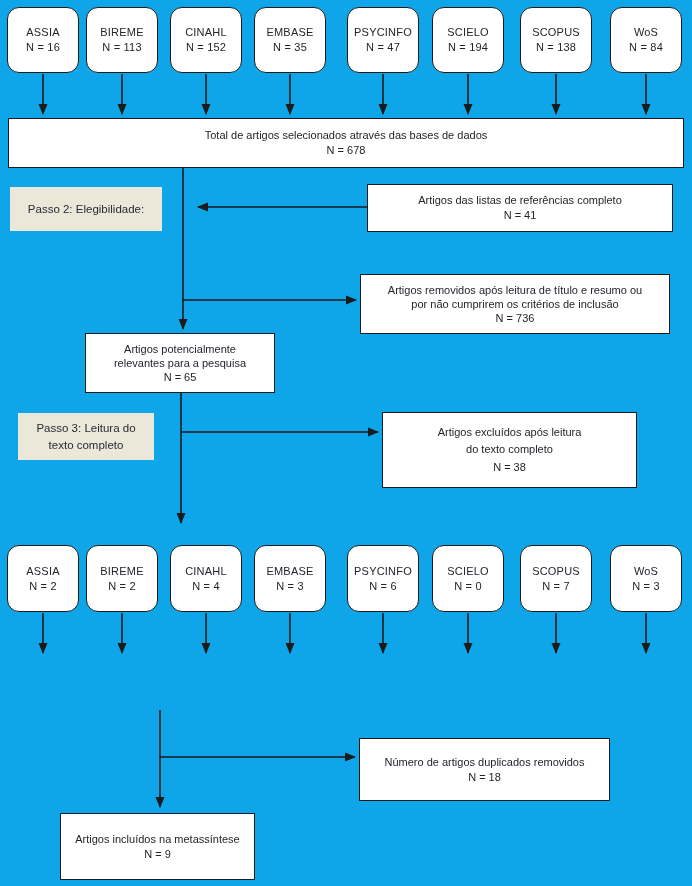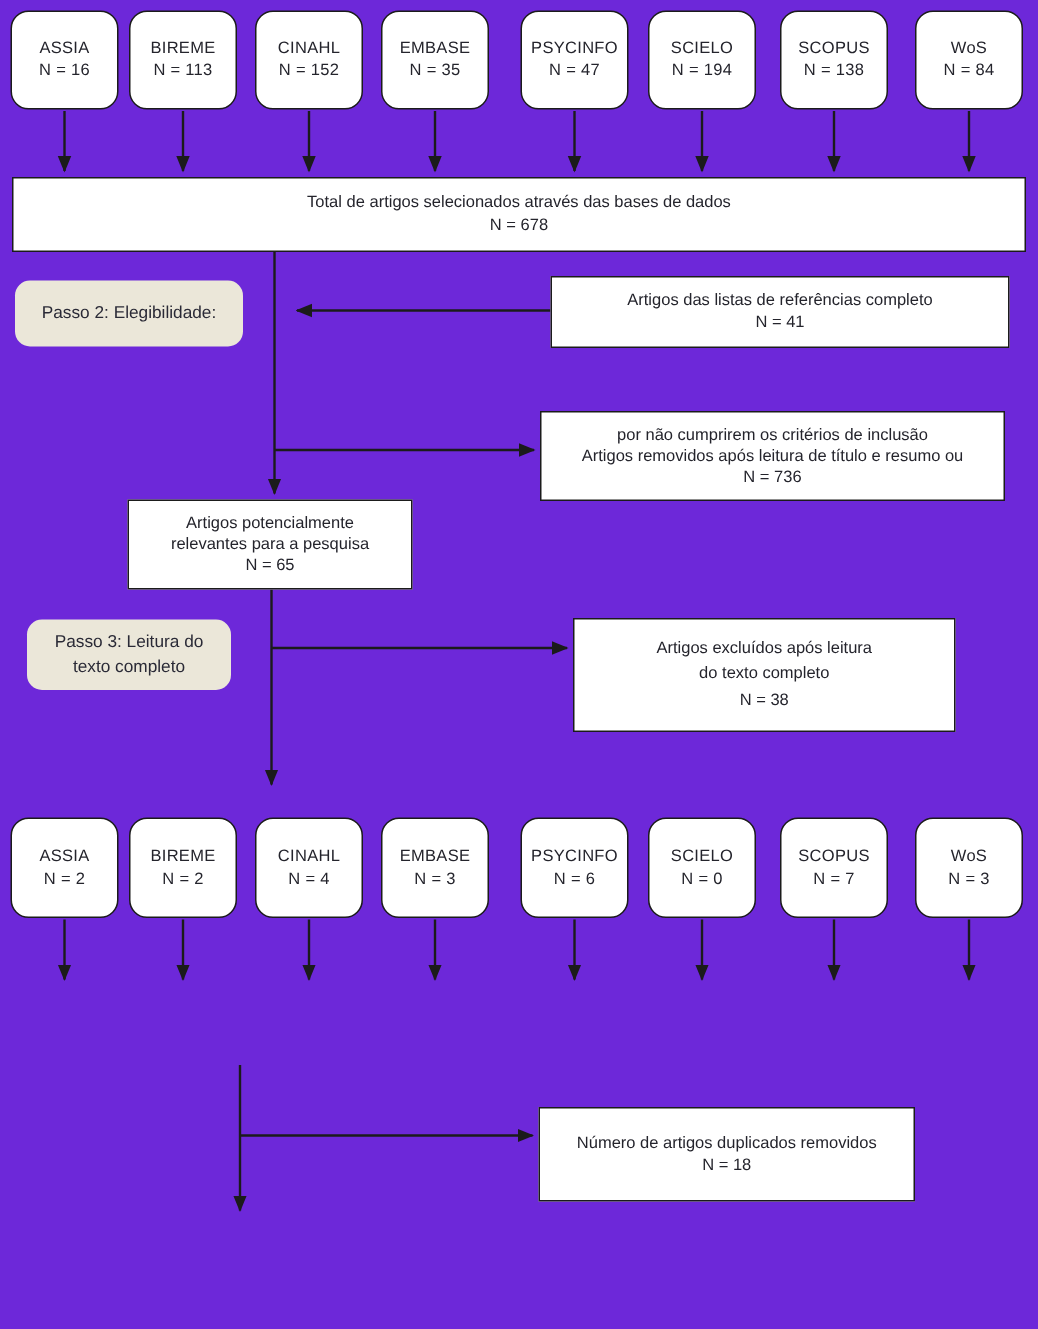--- a/index.html
+++ b/index.html
@@ -1,19 +1,19 @@
 <!DOCTYPE html>
 <html><head>
 <meta charset="utf-8">
 <style>
   html,body{margin:0;padding:0;background:#ffffff;}
   #canvas{
     position:relative;
     width:692px;height:886px;
-    background:#6d28d9;
+    background:#0ea5e9;
     font-family:"Liberation Sans", sans-serif;
     color:#24242c;
     overflow:hidden;
   }
   #connectors{position:absolute;left:0;top:0;z-index:0;}
   .box{
     position:absolute;
     box-sizing:border-box;
     background:#ffffff;
     border:1.5px solid #1b1b1b;
@@ -39,21 +39,20 @@
     background:#ebe7d9;
     display:flex;
     flex-direction:column;
     align-items:center;
     justify-content:center;
     text-align:center;
     z-index:1;
     font-size:11.5px;
     line-height:1.4;
     color:#2a2a36;
-    border-radius:10px;
   }
   .l{white-space:nowrap;}
 </style>
 </head>
 <body>
 
 <div id="canvas">
 
   <svg id="connectors" width="692" height="886">
     <defs>
@@ -138,22 +137,22 @@
   <div class="steplabel" style="left:10px;top:187px;width:152px;height:44px">
     <div class="l">Passo 2: Elegibilidade:</div>
   </div>
 
   <div class="box" style="left:367px;top:184px;width:306px;height:48px">
     <div class="l">Artigos das listas de referências completo</div>
     <div class="l">N = 41</div>
   </div>
 
   <div class="box" style="left:360px;top:274px;width:310px;height:60px;line-height:1.3">
+    <div class="l">Artigos removidos após leitura de título e resumo ou</div>
     <div class="l">por não cumprirem os critérios de inclusão</div>
-    <div class="l">Artigos removidos após leitura de título e resumo ou</div>
     <div class="l">N = 736</div>
   </div>
 
   <div class="box" style="left:85px;top:333px;width:190px;height:60px;line-height:1.3">
     <div class="l">Artigos potencialmente</div>
     <div class="l">relevantes para a pesquisa</div>
     <div class="l">N = 65</div>
   </div>
 
   <div class="steplabel" style="left:18px;top:413px;width:136px;height:47px">
@@ -199,14 +198,18 @@
     <div class="l">WoS</div>
     <div class="l">N = 3</div>
   </div>
 
 
   <div class="box" style="left:359px;top:738px;width:251px;height:63px">
     <div class="l">Número de artigos duplicados removidos</div>
     <div class="l">N = 18</div>
   </div>
 
+  <div class="box" style="left:60px;top:813px;width:195px;height:67px">
+    <div class="l">Artigos incluídos na metassíntese</div>
+    <div class="l">N = 9</div>
+  </div>
 
 </div>
 
 </body></html>

